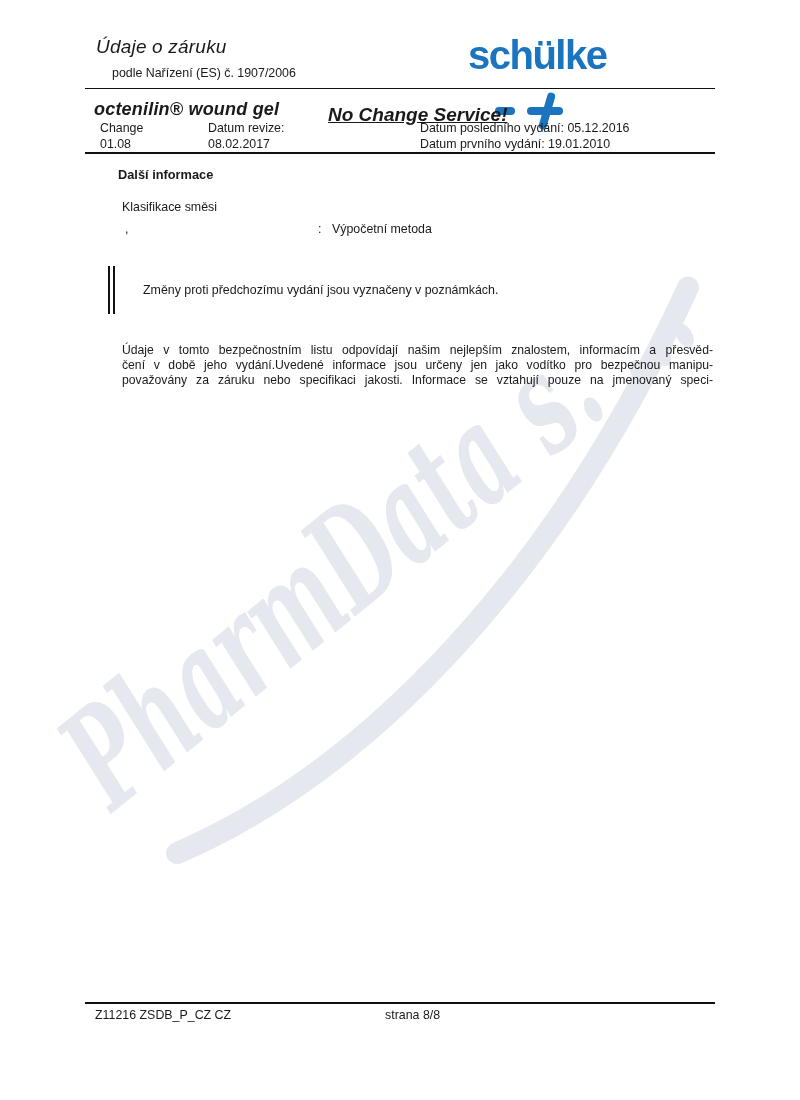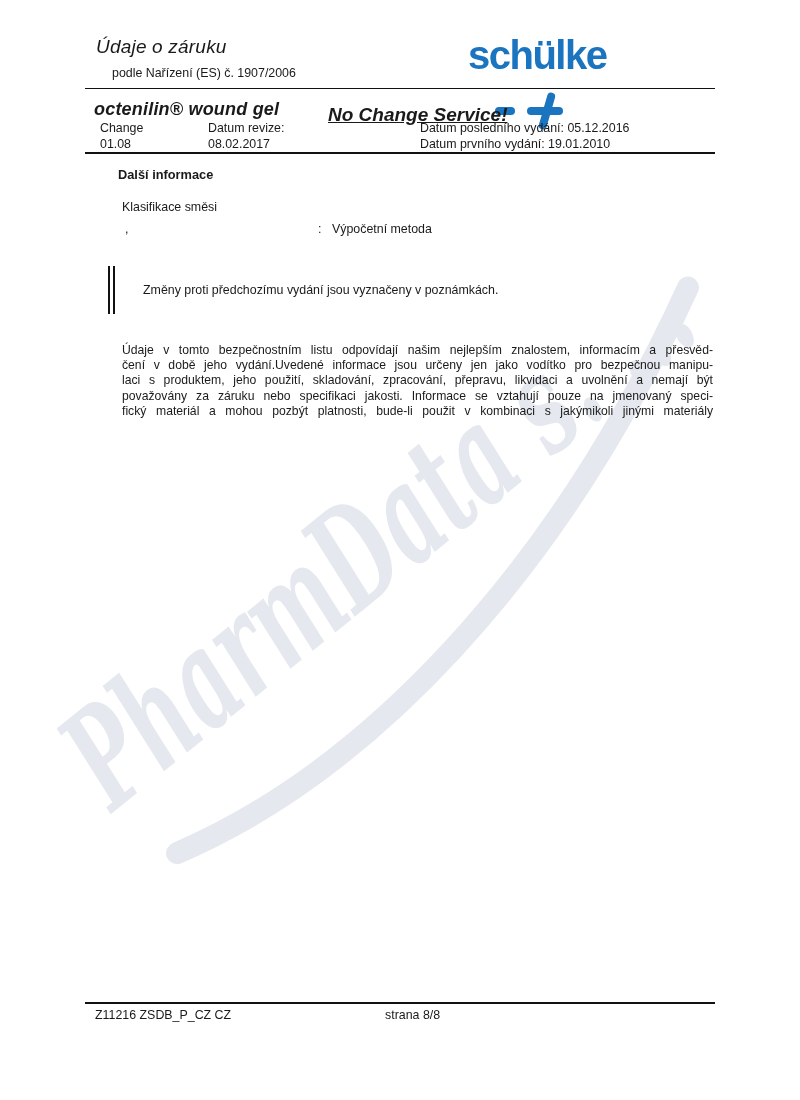--- a/index.html
+++ b/index.html
@@ -104,20 +104,18 @@
 <div class="abs classif-sep">:</div>
 <div class="abs classif-value">Výpočetní metoda</div>
 
 <div class="abs change-block">
   <span>Změny proti předchozímu vydání jsou vyznačeny v poznámkách.</span>
 </div>
 
 <div class="abs disclaimer">
   <div class="line">Údaje v tomto bezpečnostním listu odpovídají našim nejlepším znalostem, informacím a přesvěd-</div>
   <div class="line">čení v době jeho vydání.Uvedené informace jsou určeny jen jako vodítko pro bezpečnou manipu-</div>
-  <div class="line">laci s produktem, jeho použití, skladování, zpracování, přepravu, likvidaci a uvolnění a nemají být</div>
   <div class="line">považovány za záruku nebo specifikaci jakosti. Informace se vztahují pouze na jmenovaný speci-</div>
-  <div class="line">fický materiál a mohou pozbýt platnosti, bude-li použit v kombinaci s jakýmikoli jinými materiály</div>
 </div>
 
 <div class="abs rule rule-footer"></div>
 <div class="abs footer-id">Z11216 ZSDB_P_CZ CZ</div>
 <div class="abs footer-page">strana 8/8</div>
 
 </body></html>

